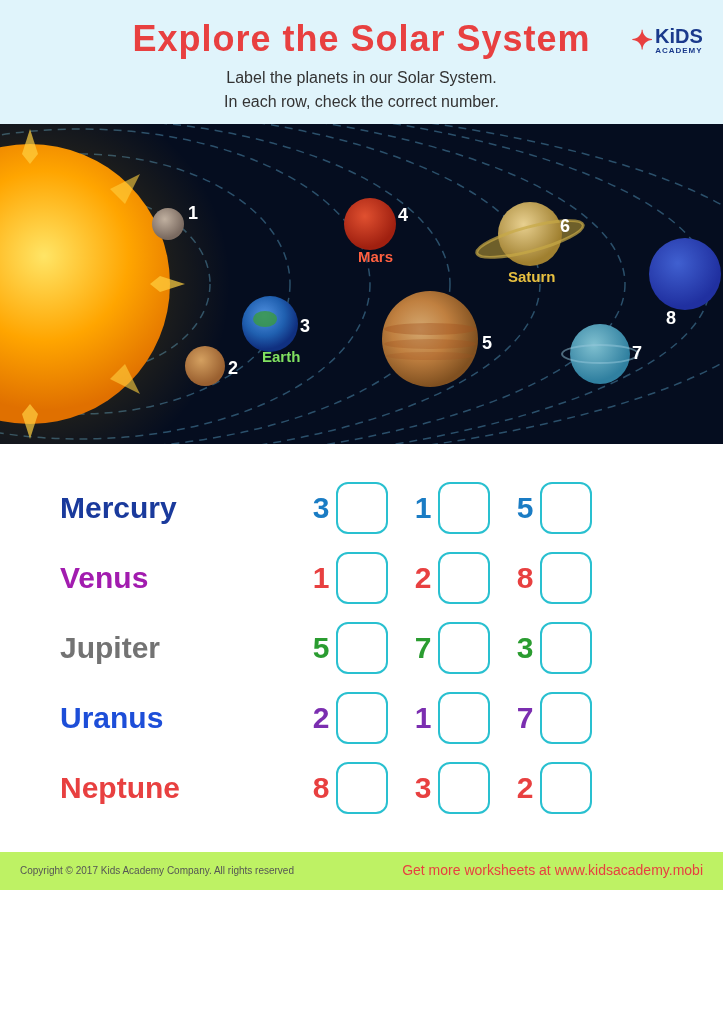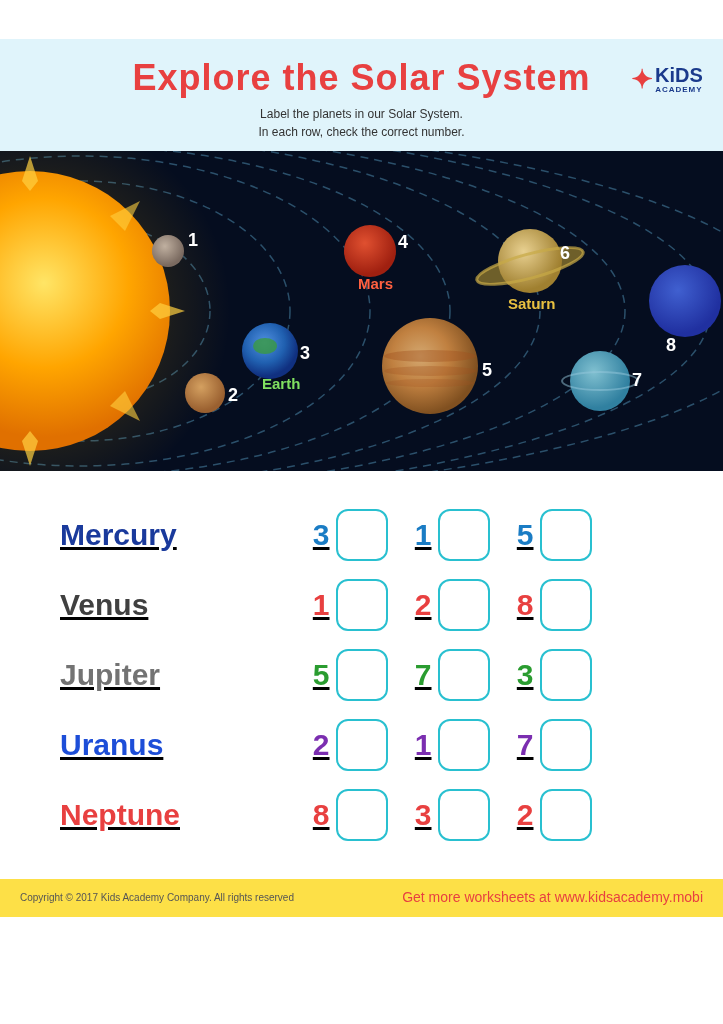--- a/index.html
+++ b/index.html
@@ -10,33 +10,32 @@
       background: #fff;
       overflow-x: hidden;
     }
 
     
     .header {
       background: #e0f4fb;
       text-align: center;
       padding: 18px 10px 10px;
       position: relative;
-      margin-top: 39px;
     }
     .header h1 {
       font-size: 36px;
       font-weight: 900;
       color: #1a3a8c;
       letter-spacing: 1px;
     }
     .header h1 span {
       color: #e84040;
     }
     .header p {
-      font-size: 12px;
+      font-size: 16px;
       color: #333;
       margin-top: 6px;
       line-height: 1.5;
     }
     .logo {
       position: absolute;
       top: 12px;
       right: 16px;
       width: 80px;
       height: 56px;
@@ -58,21 +57,20 @@
     .worksheet {
       background: #fff;
       padding: 20px 60px 20px;
     }
 
     .planet-row {
       display: flex;
       align-items: center;
       margin: 18px 0;
       gap: 0;
-      text-decoration: underline;
     }
     .planet-name {
       width: 170px;
       font-size: 30px;
       font-weight: 900;
       flex-shrink: 0;
     }
     .choices {
       display: flex;
       align-items: center;
@@ -95,39 +93,39 @@
       width: 52px;
       height: 52px;
       border: 2.5px solid #29c0d0;
       border-radius: 12px;
       background: #fff;
       flex-shrink: 0;
     }
 
     
     .mercury-color { color: #1a3a9c; }
-    .venus-color { color: #404040; }
+    .venus-color { color: #a21caf; }
     .jupiter-color { color: #737373; }
     .uranus-color { color: #1d4ed8; }
     .neptune-color { color: #e84040; }
 
     
     .mercury-nums { color: #1a7cc4; }
     .venus-nums { color: #e84040; }
     .jupiter-nums { color: #2a9c30; }
     .uranus-nums { color: #7b2eb0; }
     .neptune-nums { color: #e84040; }
 
     
     .footer {
       display: flex;
       justify-content: space-between;
       align-items: center;
       padding: 10px 20px 12px;
-      background: #fde047;
+      background: #bef264;
     }
     .footer-left {
       font-size: 10px;
       color: #555;
     }
     .footer-right {
       font-size: 14px;
       color: #e84040;
       font-weight: 400;
     }

